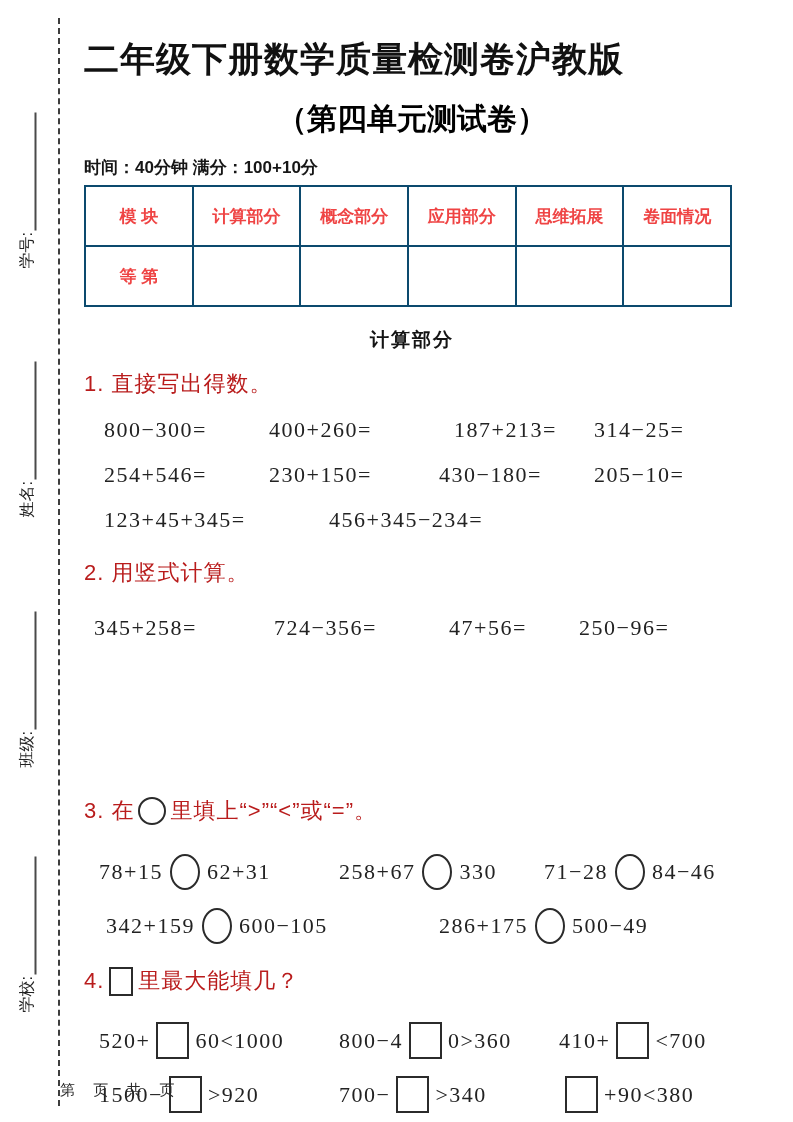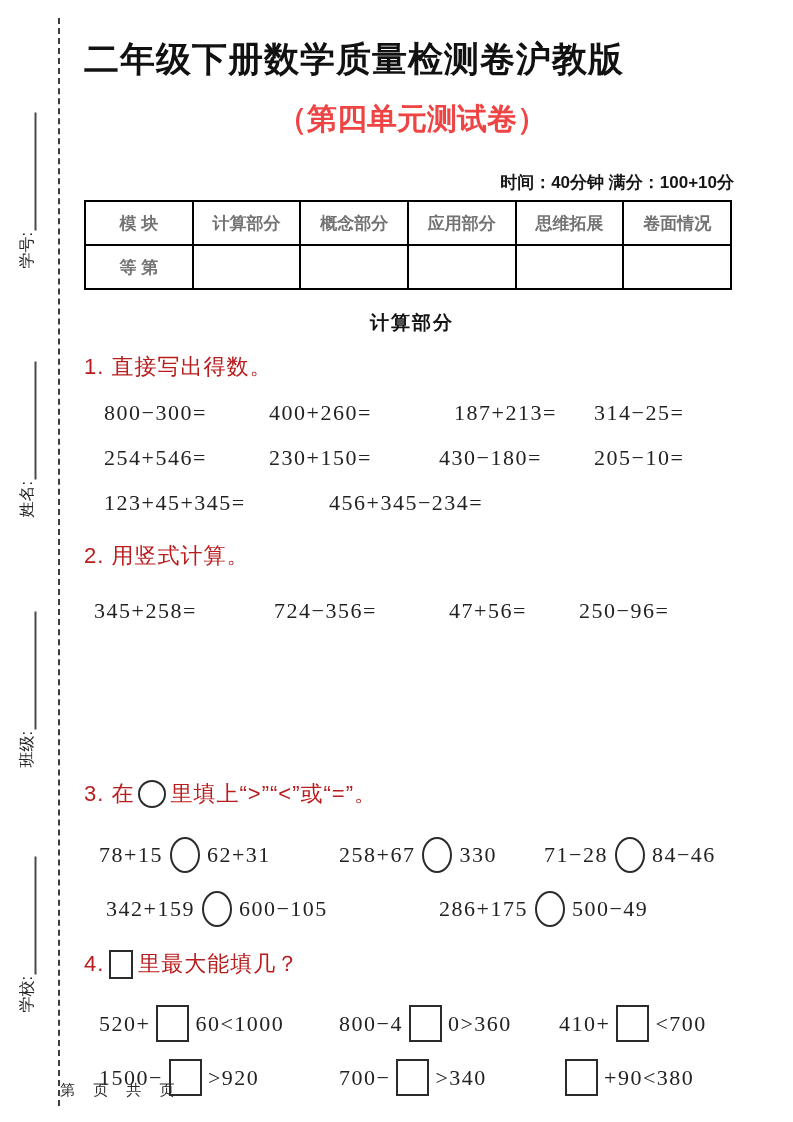--- a/index.html
+++ b/index.html
@@ -26,32 +26,32 @@
   .stub-label{white-space:nowrap;}
   .stub-line{display:inline-block;width:118px;border-bottom:2px solid #4a4a4a;height:18px;margin-left:2px;}
   
   .content{position:absolute;left:84px;top:0;width:656px;}
   h1.title{
     margin:36px 0 0 0;text-align:left;
     font-size:35px;font-weight:900;letter-spacing:1px;color:#111;
   }
   h2.subtitle{
     margin:16px 0 0 0;text-align:center;
-    font-size:30px;font-weight:900;color:#ef4444;
+    font-size:30px;font-weight:900;color:#000000;
   }
   .info{
-    margin-top:31px;text-align:right;padding-right:6px;
+    margin-top:16px;padding-right:6px;
     font-size:17px;font-weight:700;color:#161616;
   }
   table.score{
     margin-top:6px;width:648px;border-collapse:collapse;table-layout:fixed;
   }
   table.score th,table.score td{
-    border:2px solid #000000;height:42px;text-align:center;
-    font-size:17px;font-weight:700;color:#737373;padding:0;
+    border:2px solid #0c4a6e;height:42px;text-align:center;
+    font-size:17px;font-weight:700;color:#ef4444;padding:8px;
   }
   .section-title{
     margin-top:20px;text-align:center;
     font-size:19px;font-weight:700;color:#141414;letter-spacing:2px;
   }
   .q-heading{
     margin-top:16px;font-size:22px;font-weight:400;color:#b91c1c;
     display:flex;align-items:center;letter-spacing:1px;
   }
   .eq-row{position:relative;height:45px;}

